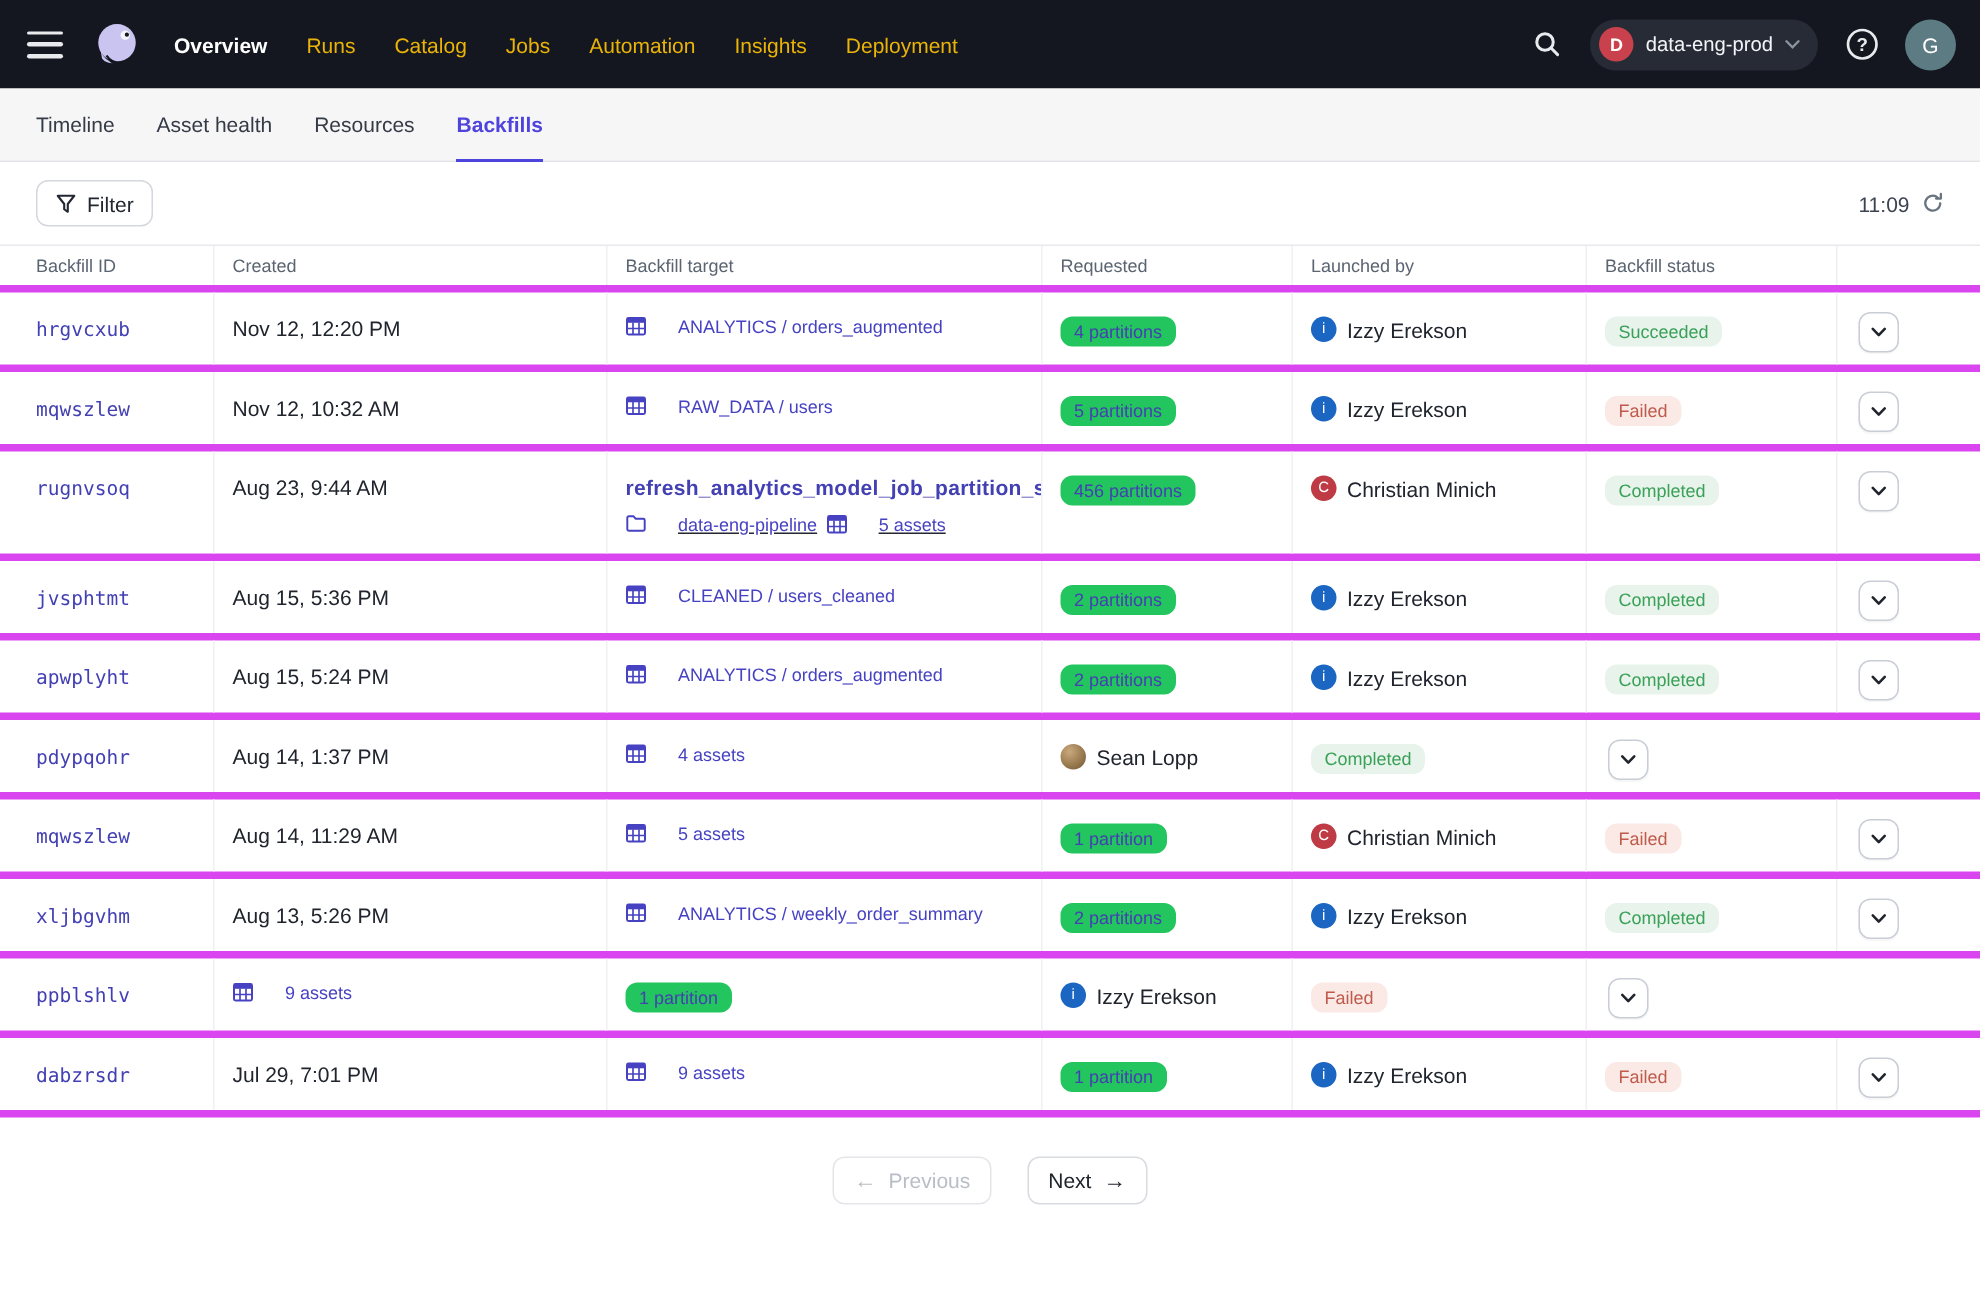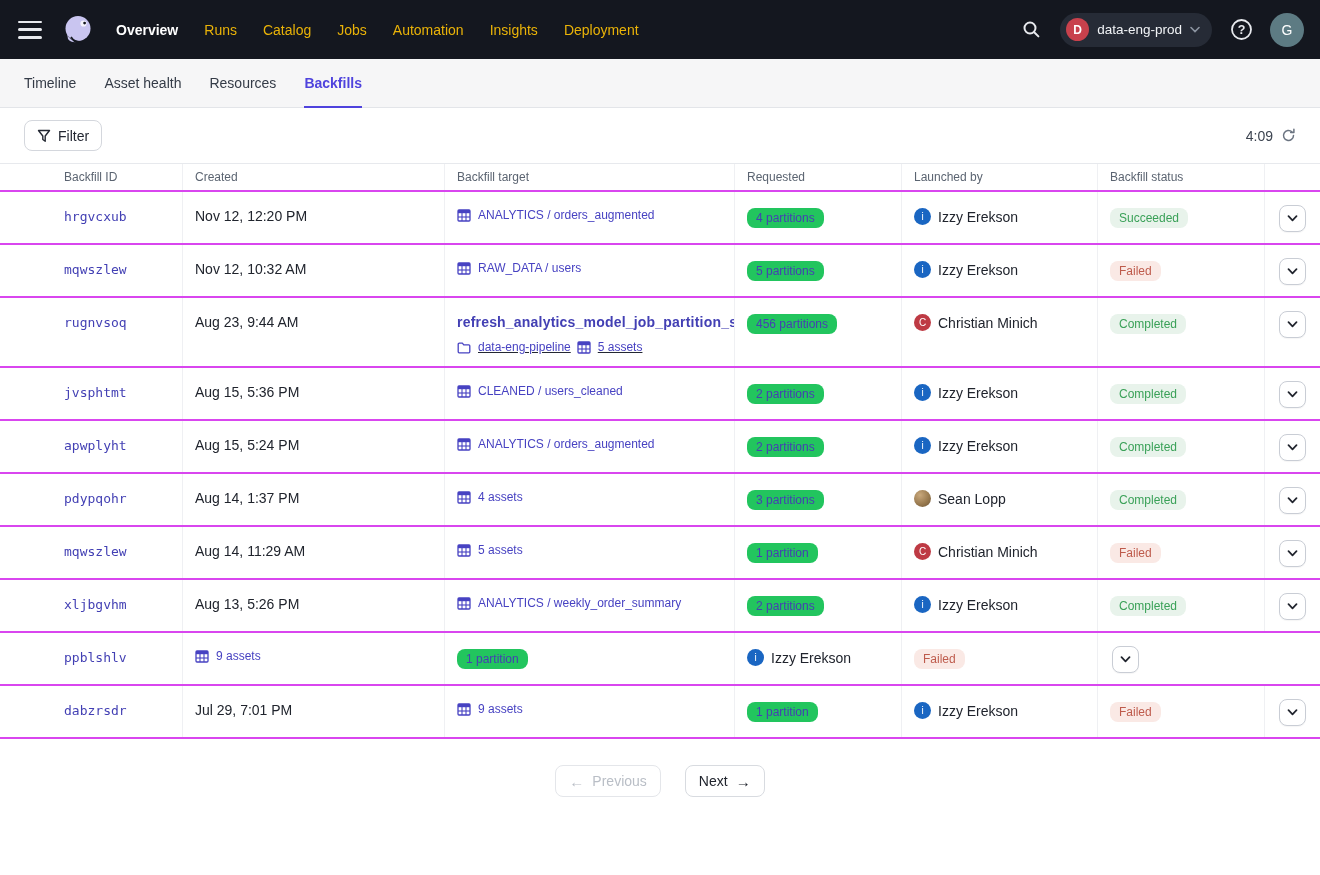--- a/index.html
+++ b/index.html
@@ -28,30 +28,30 @@
 
   
   .toolbar { height:55px; display:flex; align-items:center; padding:0 24px;justify-content:center; }
   .filter-btn { height:31px; display:flex; align-items:center; gap:7px; background:#fff; border:1px solid #D4D7DD; border-radius:8px; padding:0 12px; font-size:14px; color:#232732; cursor:pointer; font-family:inherit; }
   .toolbar-right { margin-left:auto; display:flex; align-items:center; gap:8px; }
   .countdown { font-size:14px; color:#3C4450; }
   .refresh-btn { background:none; border:none; cursor:pointer; display:flex; align-items:center; }
 
   
   .btable { width:1320px; }
-  .brow { display:grid; grid-template-columns:143px 262px 290px 167px 196px 167px 95px; border-bottom:2px solid #d946ef; min-height:53px;padding-left:40px; }
+  .brow { display:grid; grid-template-columns:143px 262px 290px 167px 196px 167px 95px; border-bottom:5px solid #d946ef; min-height:53px; }
   .brow.head { min-height:27px; border-top:1px solid #E7E9ED; }
   .bcell { padding:16px 12px 12px 12px; border-right:1px solid #EFF0F3; font-size:14px; overflow:hidden; }
   .brow .bcell:first-child { padding-left:24px; }
   .brow .bcell:last-child { border-right:none; padding:13px 0 0 14px; }
   .head .bcell { padding:6px 12px; font-size:12px; color:#5B6471; display:flex; align-items:center; }
   .head .bcell:first-child { padding-left:24px; }
   .id-link { font-family:"DejaVu Sans Mono", monospace; font-size:13px; color:#4340B4; text-decoration:none; cursor:pointer; }
   .created { color:#20242D; }
-  .target-line { display:flex; align-items:flex-end; gap:7px; }
+  .target-line { display:flex; align-items:flex-start; gap:21px; }
   .target-link { font-size:12px; color:#4742C2; text-decoration:none; cursor:pointer; }
   .job-link { font-size:14px; font-weight:bold; color:#4340B4; text-decoration:none; cursor:pointer; letter-spacing:.2px; }
   .job-sub { display:flex; flex-direction:row; gap:6px; margin-top:10px;text-decoration:underline; }
   .badge { display:inline-block; font-size:12px; border-radius:8px; padding:4px 9px; line-height:1; white-space:nowrap; }
   .badge.partitions { background:#22c55e; color:#4540B2; }
   .badge.success { background:#E8F3EB; color:#3AA158; }
   .badge.failure { background:#FAE9E5; color:#BE5B4C; }
   .launcher { display:flex; align-items:center; gap:7px; color:#20242D; }
   .mini-avatar { width:17px; height:17px; border-radius:50%; color:#fff; font-size:10px; display:flex; align-items:center; justify-content:center; flex:0 0 auto; }
   .mini-avatar.photo { background:radial-gradient(circle at 35% 30%, #C9A87C 0%, #9A7B50 55%, #6E5436 100%); }
@@ -124,21 +124,21 @@
   </nav>
 
 <div class="toolbar">
   <button class="filter-btn">
     <svg width="14" height="14" viewBox="0 0 14 14">
         <path d="M1.5 1.5 h11 L8.2 7 v5.2 l-2.4 -1.7 V7 Z" stroke="#232732" stroke-width="1.4" fill="none" stroke-linejoin="round"></path>
       </svg>
     <span>Filter</span>
   </button>
   <div class="toolbar-right">
-    <span class="countdown">4:09</span>
+    <span class="countdown">11:09</span>
     <button class="refresh-btn">
       <svg width="15" height="15" viewBox="0 0 15 15">
           <path d="M12.5 7.5 a5 5 0 1 1 -1.6 -3.7" stroke="#6A7380" stroke-width="1.5" fill="none" stroke-linecap="round"></path>
           <path d="M12.9 1.2 v3.2 h-3.2" stroke="#6A7380" stroke-width="1.5" fill="none" stroke-linecap="round" stroke-linejoin="round"></path>
         </svg>
     </button>
   </div>
 </div>
 
 <div class="btable">
@@ -321,21 +321,20 @@
             <svg width="14" height="13" viewBox="0 0 14 13">
               <rect x="1" y="1" width="12" height="11" rx="1" stroke="#4742C2" stroke-width="1.3" fill="none"></rect>
               <rect x="1" y="1" width="12" height="3.2" fill="#4742C2"></rect>
               <line x1="5" y1="4" x2="5" y2="12" stroke="#4742C2" stroke-width="1.1"></line>
               <line x1="9" y1="4" x2="9" y2="12" stroke="#4742C2" stroke-width="1.1"></line>
               <line x1="1" y1="8" x2="13" y2="8" stroke="#4742C2" stroke-width="1.1"></line>
             </svg>
             <a class="target-link">4 assets</a>
           </div>
         </div>
-        <div class="bcell"><span class="badge partitions">3 partitions</span></div>
         <div class="bcell">
           <div class="launcher">
             <span class="mini-avatar photo"></span>
             <span>Sean Lopp</span>
           </div>
         </div>
         <div class="bcell"><span class="badge success">Completed</span></div>
         <div class="bcell">
           <button class="chev-btn">
             <svg width="11" height="7" viewBox="0 0 11 7">

